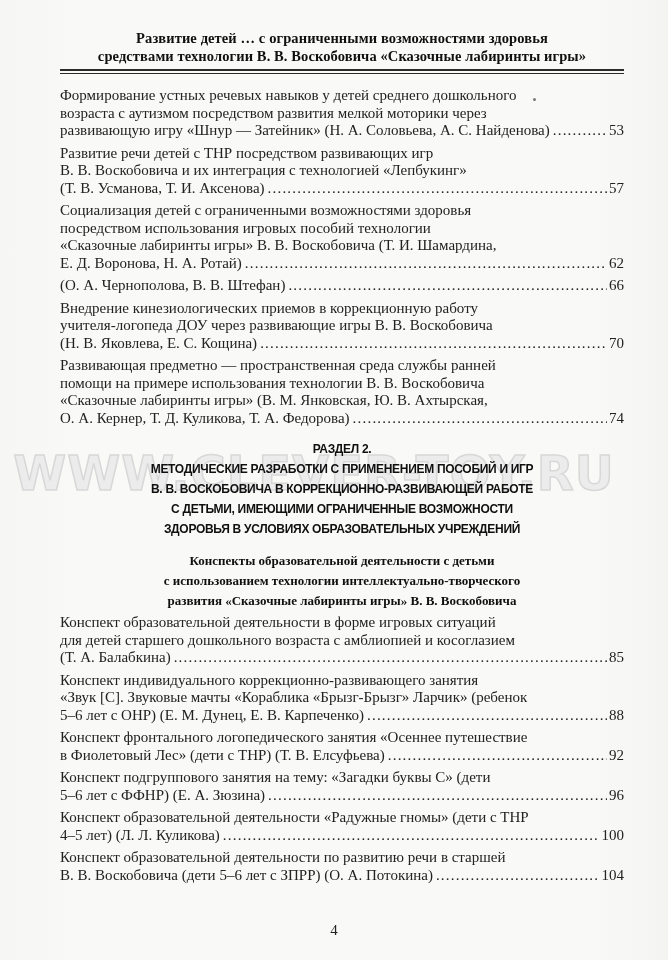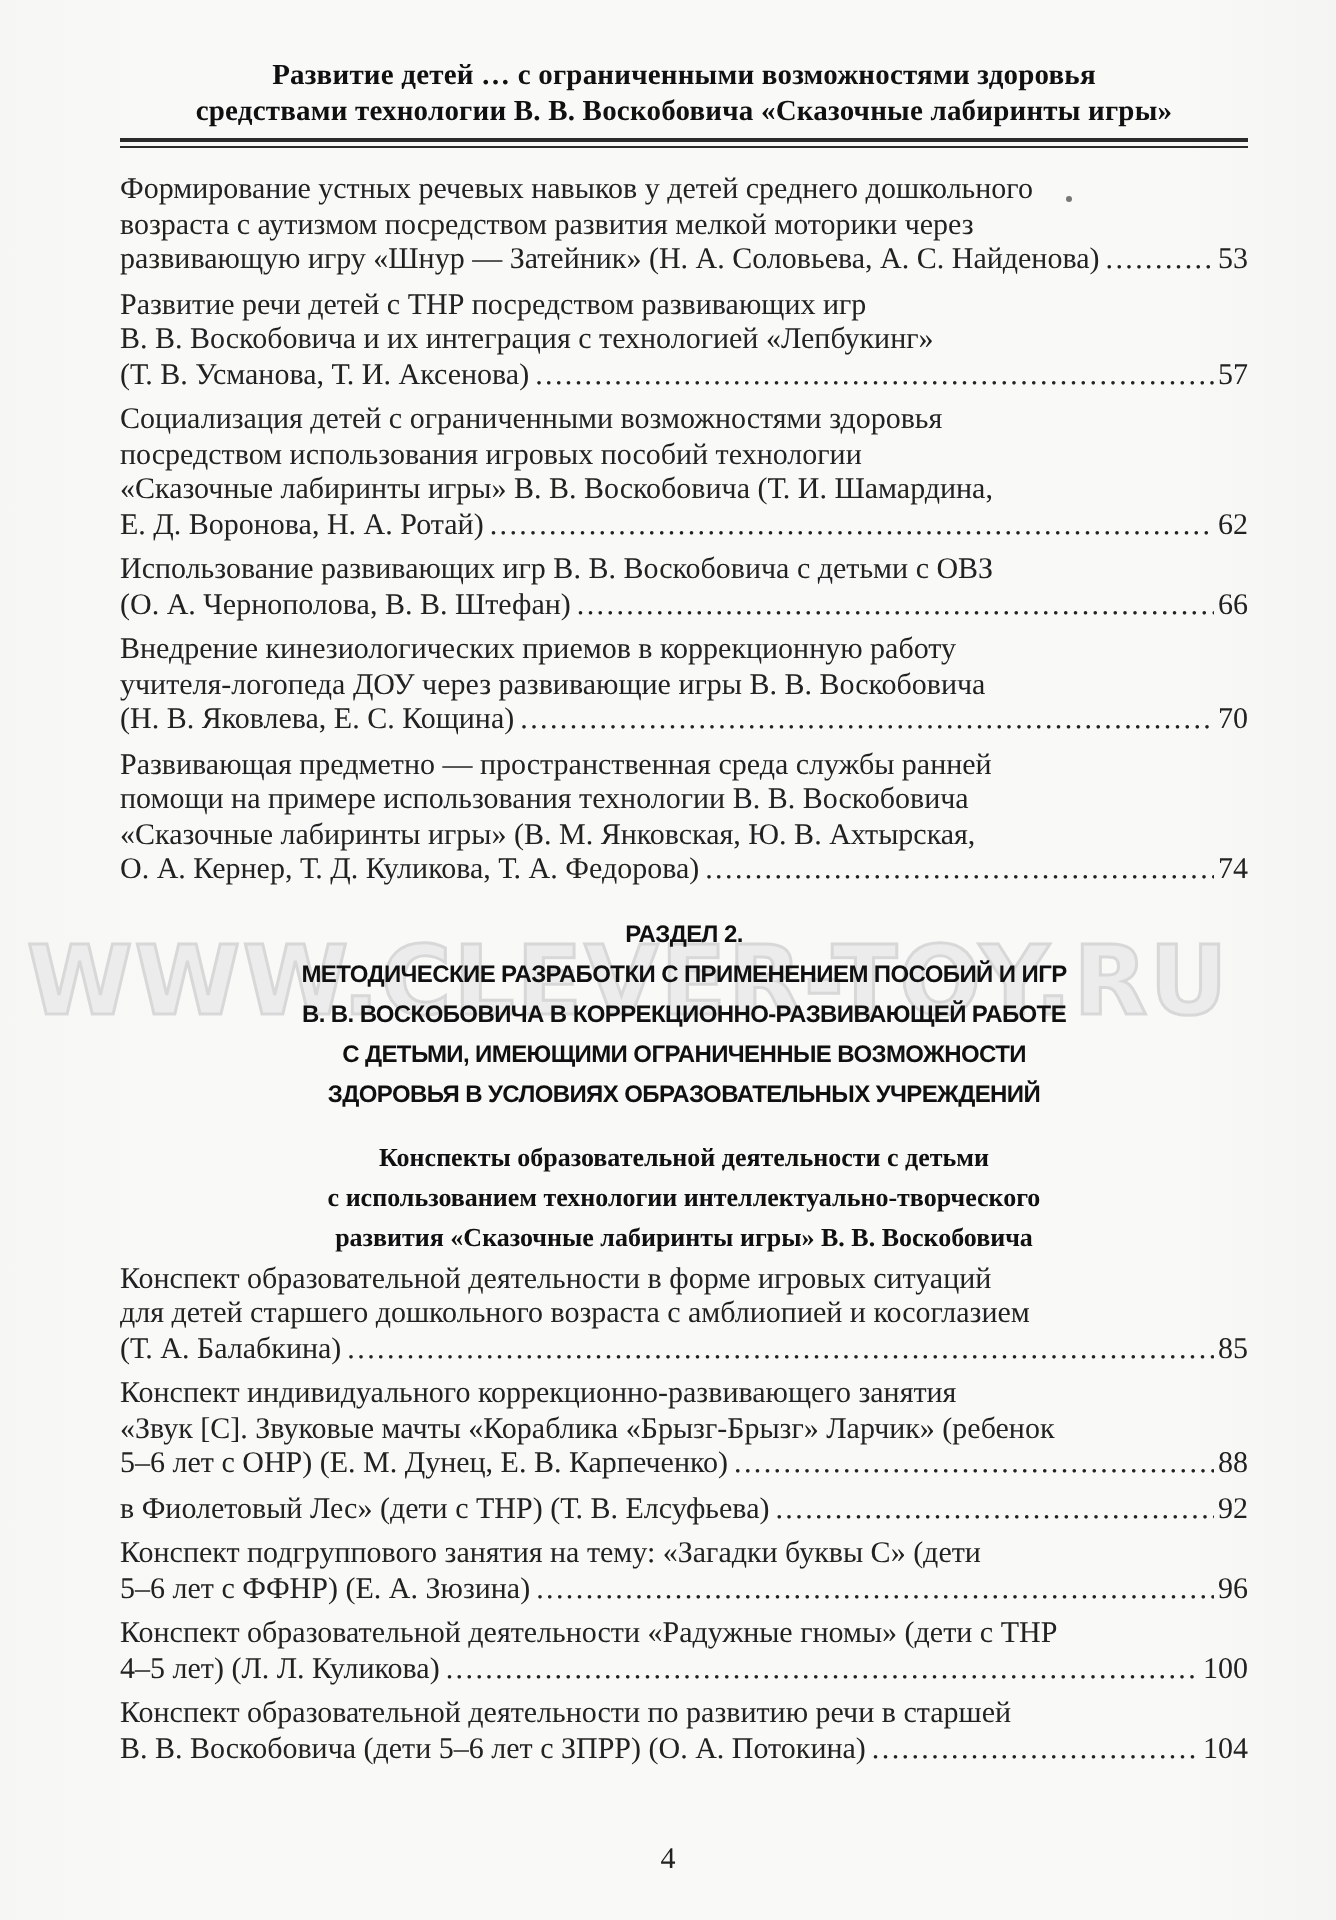--- a/index.html
+++ b/index.html
@@ -161,21 +161,20 @@
         <div class="line">Социализация детей с ограниченными возможностями здоровья</div>
         <div class="line">посредством использования игровых пособий технологии</div>
         <div class="line">«Сказочные лабиринты игры» В. В. Воскобовича (Т. И. Шамардина,</div>
         <div class="lastline">
           <span>Е. Д. Воронова, Н. А. Ротай)</span>
           <span class="leader">................................................................................................................................................................</span>
           <span class="pnum">62</span>
         </div>
       </div>
       <div class="entry">
-        <div class="line">Использование развивающих игр В. В. Воскобовича с детьми с ОВЗ</div>
         <div class="lastline">
           <span>(О. А. Чернополова, В. В. Штефан)</span>
           <span class="leader">................................................................................................................................................................</span>
           <span class="pnum">66</span>
         </div>
       </div>
       <div class="entry">
         <div class="line">Внедрение кинезиологических приемов в коррекционную работу</div>
         <div class="line">учителя-логопеда ДОУ через развивающие игры В. В. Воскобовича</div>
         <div class="lastline">
@@ -226,20 +225,21 @@
       <div class="entry">
         <div class="line">Конспект индивидуального коррекционно-развивающего занятия</div>
         <div class="line">«Звук [С]. Звуковые мачты «Кораблика «Брызг-Брызг» Ларчик» (ребенок</div>
         <div class="lastline">
           <span>5–6 лет с ОНР) (Е. М. Дунец, Е. В. Карпеченко)</span>
           <span class="leader">................................................................................................................................................................</span>
           <span class="pnum">88</span>
         </div>
       </div>
       <div class="entry">
+        <div class="line">Конспект фронтального логопедического занятия «Осеннее путешествие</div>
         <div class="lastline">
           <span>в Фиолетовый Лес» (дети с ТНР) (Т. В. Елсуфьева)</span>
           <span class="leader">................................................................................................................................................................</span>
           <span class="pnum">92</span>
         </div>
       </div>
       <div class="entry">
         <div class="line">Конспект подгруппового занятия на тему: «Загадки буквы С» (дети</div>
         <div class="lastline">
           <span>5–6 лет с ФФНР) (Е. А. Зюзина)</span>

